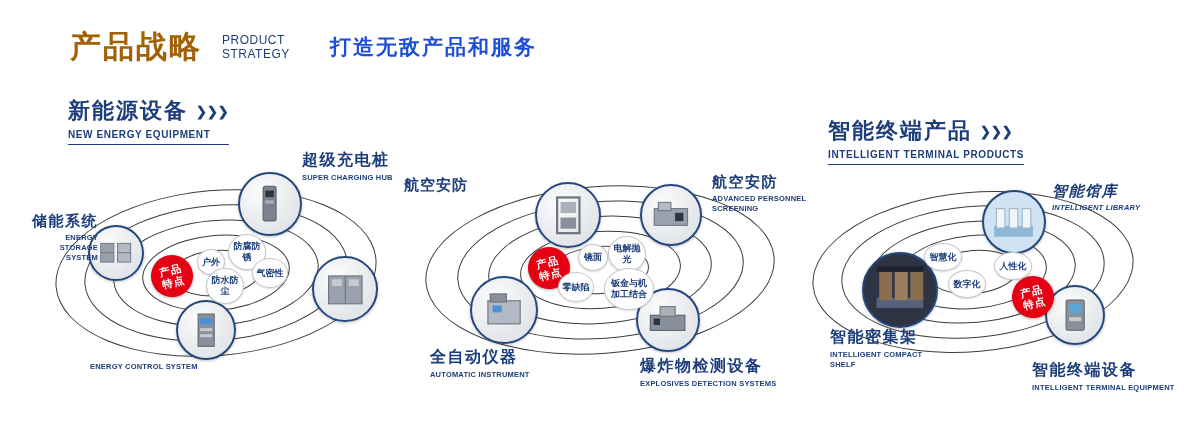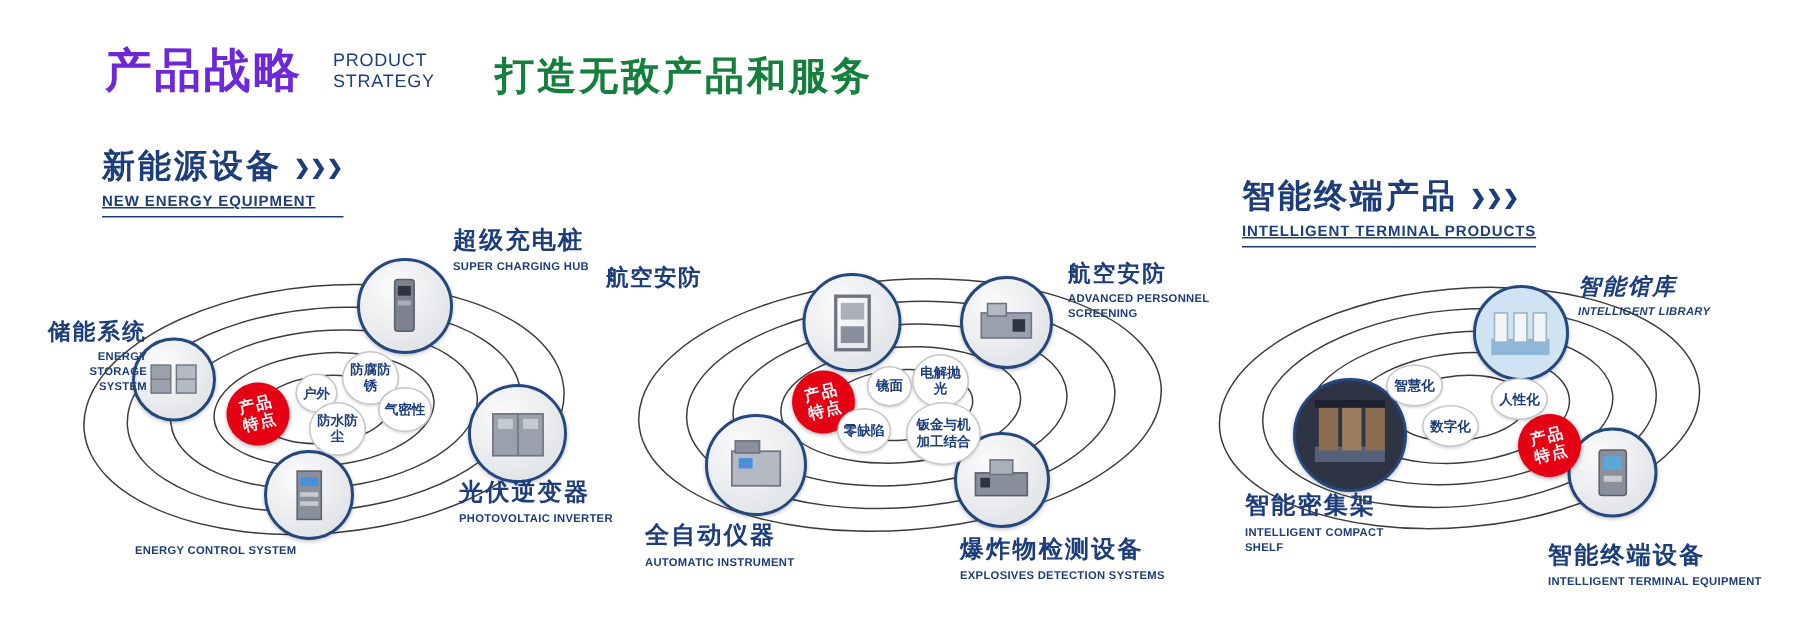--- a/index.html
+++ b/index.html
@@ -1,28 +1,28 @@
 <!DOCTYPE html>
 <html><head>
 <meta charset="utf-8">
 <style>
   * { margin:0; padding:0; box-sizing:border-box; }
   body { font-family:"Liberation Sans", sans-serif; background:#ffffff; }
   .canvas { position:relative; width:1200px; height:422px; background:#ffffff; overflow:hidden; }
 
   
-  .h-cn { position:absolute; left:70px; top:26px; font-size:31px; font-weight:bold; color:#6d28d9; letter-spacing:2px; }
+  .h-cn { position:absolute; left:70px; top:26px; font-size:31px; font-weight:bold; color:#a16207; letter-spacing:2px; }
   .h-en { position:absolute; left:222px; top:33px; font-size:12px; font-weight:normal; color:#1d3e7a; line-height:1.2; letter-spacing:0.5px; }
-  .h-sub { position:absolute; left:330px; top:33px; font-size:26px; font-weight:bold; color:#15803d; letter-spacing:2px; }
+  .h-sub { position:absolute; left:330px; top:33px; font-size:21px; font-weight:bold; color:#1d4ed8; letter-spacing:2px; }
 
   
   .sec-title { position:absolute; color:#1d3e7a; border-bottom:1px solid #1d3e7a; padding-bottom:4px; }
   .sec-cn { font-size:22px; font-weight:bold; letter-spacing:2px; vertical-align:middle; }
   .chev { font-size:13px; font-weight:bold; color:#1d3e7a; margin-left:8px; letter-spacing:0px; vertical-align:middle; }
-  .sec-en { font-size:10px; font-weight:bold; letter-spacing:0.6px; margin-top:3px;text-decoration:underline; }
+  .sec-en { font-size:10px; font-weight:bold; letter-spacing:0.6px; margin-top:3px; }
 
   
   .orbits { position:absolute; }
   .orbit { position:absolute; border:1px solid #3c3c3c; border-radius:50%; }
 
   
   .pc { position:absolute; border-radius:50%; border:2px solid #24477e; overflow:hidden;
         display:flex; align-items:center; justify-content:center;
         background:radial-gradient(circle at 35% 30%, #fbfbfb, #d9dde2); box-shadow:0 1px 3px rgba(0,0,0,.25); }
   .pc svg { width:72%; height:72%; }
@@ -114,24 +114,20 @@
   <div class="bub" style="left:206px; top:268px; width:38px; height:36px;">防水防尘</div>
 
   <div class="item" style="left:14px; top:212px; width:84px; text-align:right;">
     <div class="cn sm">储能系统</div>
     <div class="en" style="width:62px; margin-left:auto;">ENERGY STORAGE SYSTEM</div>
   </div>
   <div class="item" style="left:302px; top:150px;">
     <div class="cn">超级充电桩</div>
     <div class="en">SUPER CHARGING HUB</div>
   </div>
-  <div class="item" style="left:306px; top:318px;">
-    <div class="cn">光伏逆变器</div>
-    <div class="en">PHOTOVOLTAIC INVERTER</div>
-  </div>
   <div class="item" style="left:90px; top:360px;">
     <div class="en">ENERGY CONTROL SYSTEM</div>
   </div>
 
 
   <div class="orbits" style="left:425px; top:186px; width:350px; height:168px; transform:rotate(-4deg);">
     <div class="orbit" style="inset:0;"></div>
     <div class="orbit" style="inset:9%;"></div>
     <div class="orbit" style="inset:18%;"></div>
     <div class="orbit" style="inset:27%;"></div>

